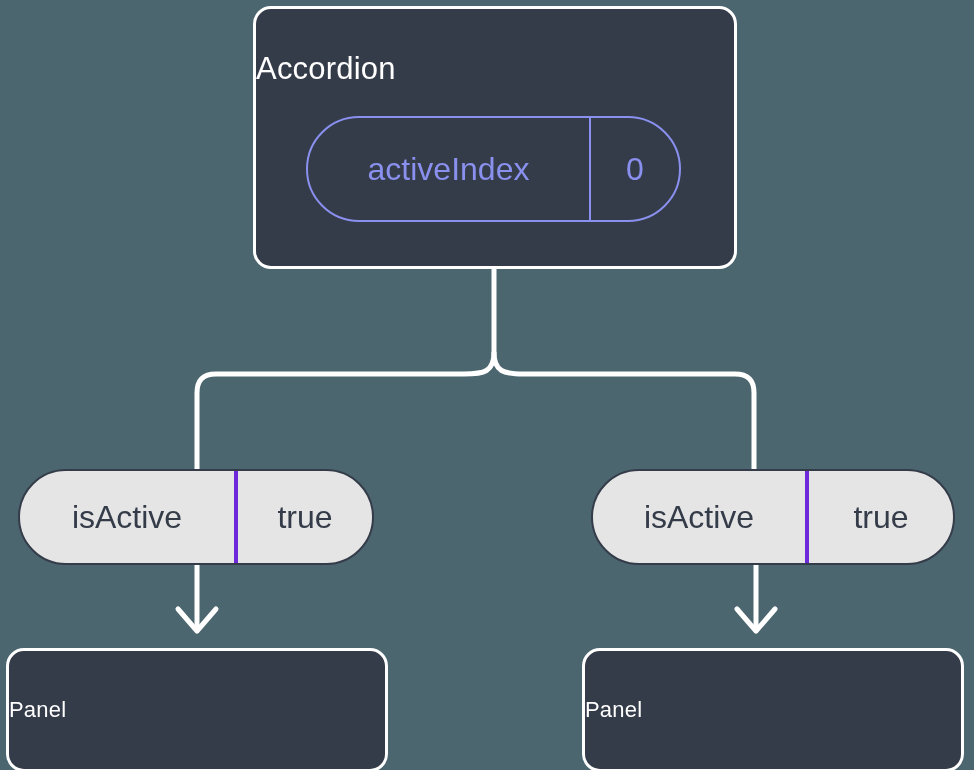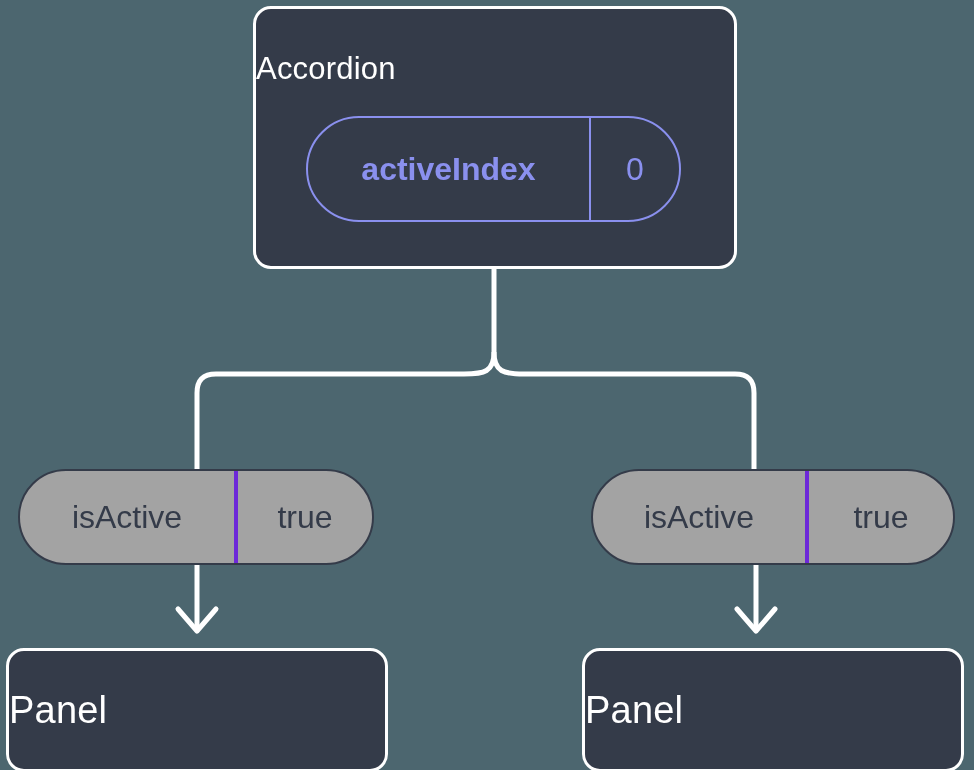--- a/index.html
+++ b/index.html
@@ -40,21 +40,21 @@
     font-size: 31px;
     font-weight: 500;
     letter-spacing: 0.2px;
     line-height: 1;
     white-space: nowrap;
   }
   .panel-box {
     align-items: center;
   }
   .panel-box .node-title {
-    font-size: 38px;
+    font-size: 22px;
   }
 
   
   #accordion-box {
     left: 253px;
     top: 6px;
     width: 484px;
     height: 263px;
     flex-direction: column;
     padding-top: 44px;
@@ -86,39 +86,39 @@
   .pill-outline .pill-val {
     color: #8a90ee;
     font-size: 32px;
   }
   .pill-outline .pill-val {
     border-left: 2px solid #8a90ee;
   }
 
   
   .pill-filled {
-    background: #a3a3a3;
+    background: #e5e5e5;
     border: 2px solid #343b49;
   }
   .pill-filled .pill-key,
   .pill-filled .pill-val {
     color: #343b49;
     font-size: 32px;
   }
   .pill-filled .pill-val {
     border-left: 4px solid #6d28d9;
   }
 
   #state-pill-activeindex {
     left: 306px;
     top: 116px;
     width: 375px;
     height: 106px;
   }
-  #state-pill-activeindex .pill-key { width: 281px; font-weight: bold; }
+  #state-pill-activeindex .pill-key { width: 281px; }
   #state-pill-activeindex .pill-val { flex: 1; }
 
   #prop-pill-left {
     left: 18px;
     top: 469px;
     width: 356px;
     height: 96px;
   }
   #prop-pill-left .pill-key { width: 214px; }
   #prop-pill-left .pill-val { flex: 1; }

